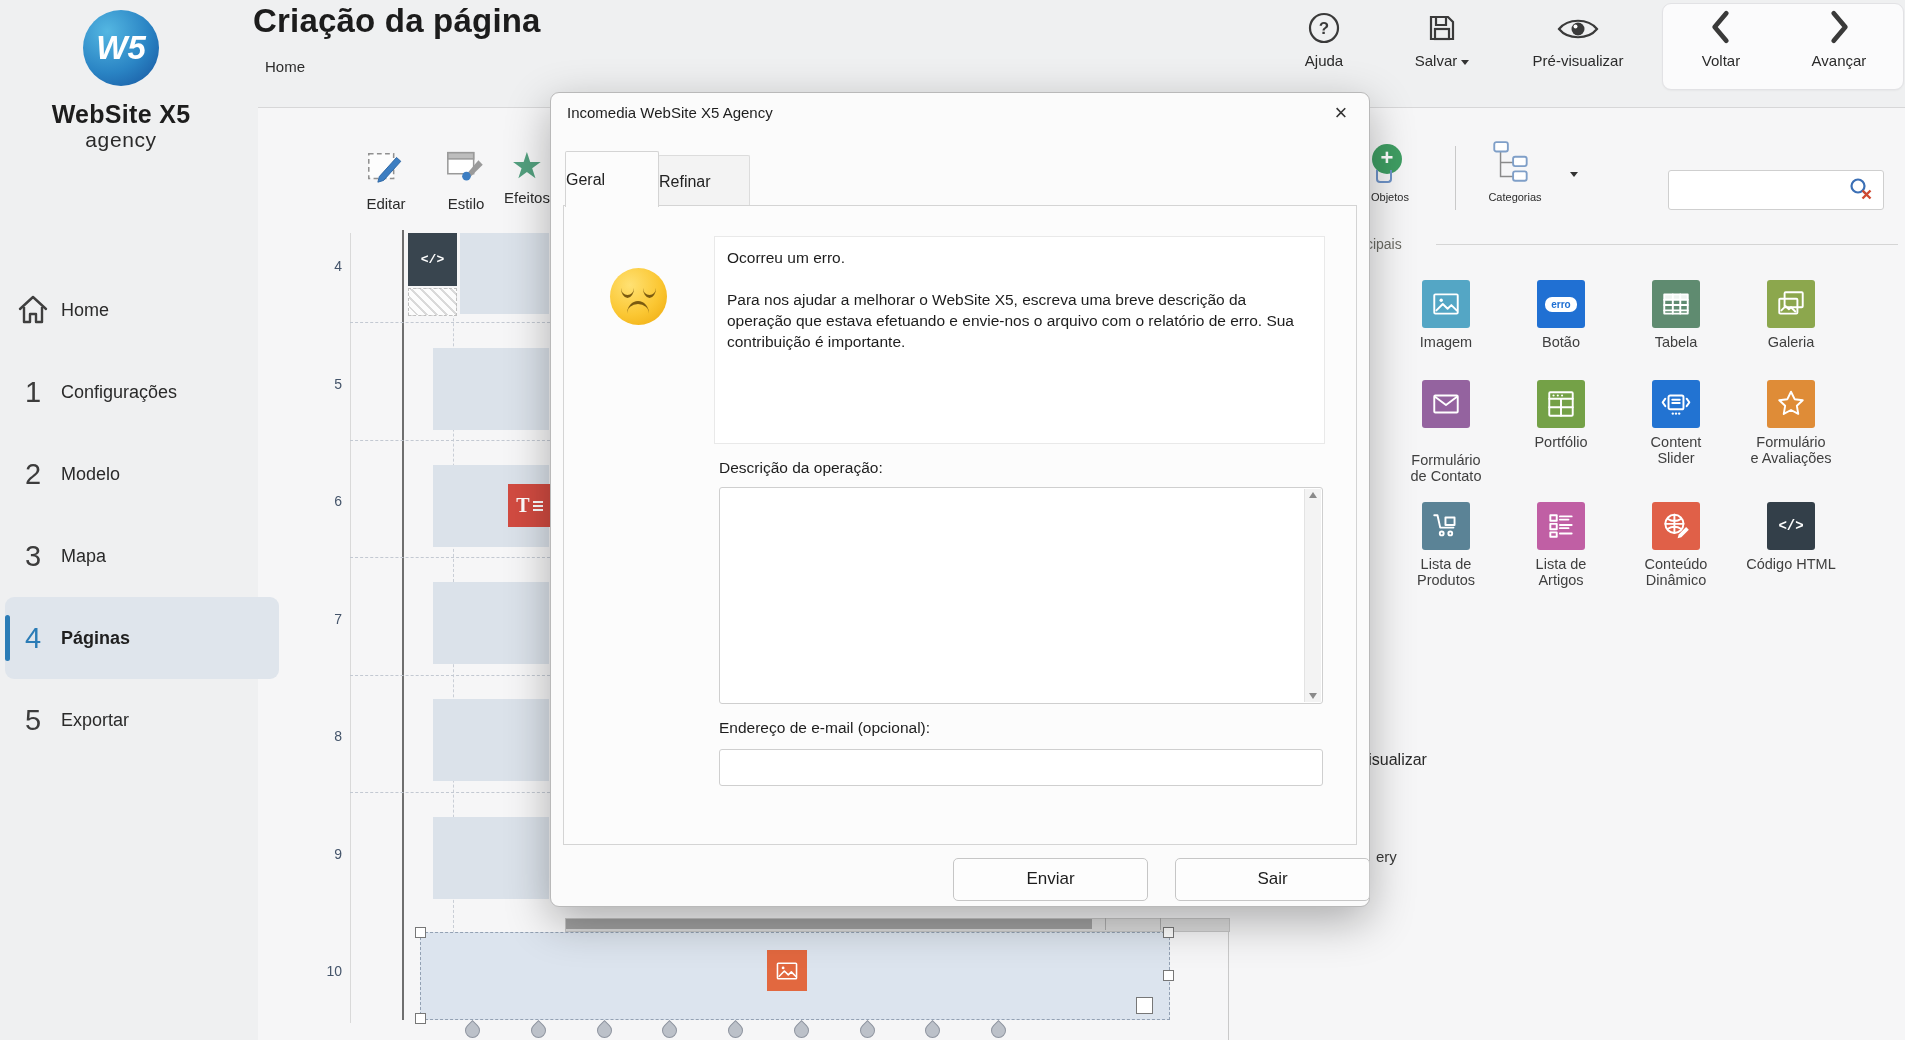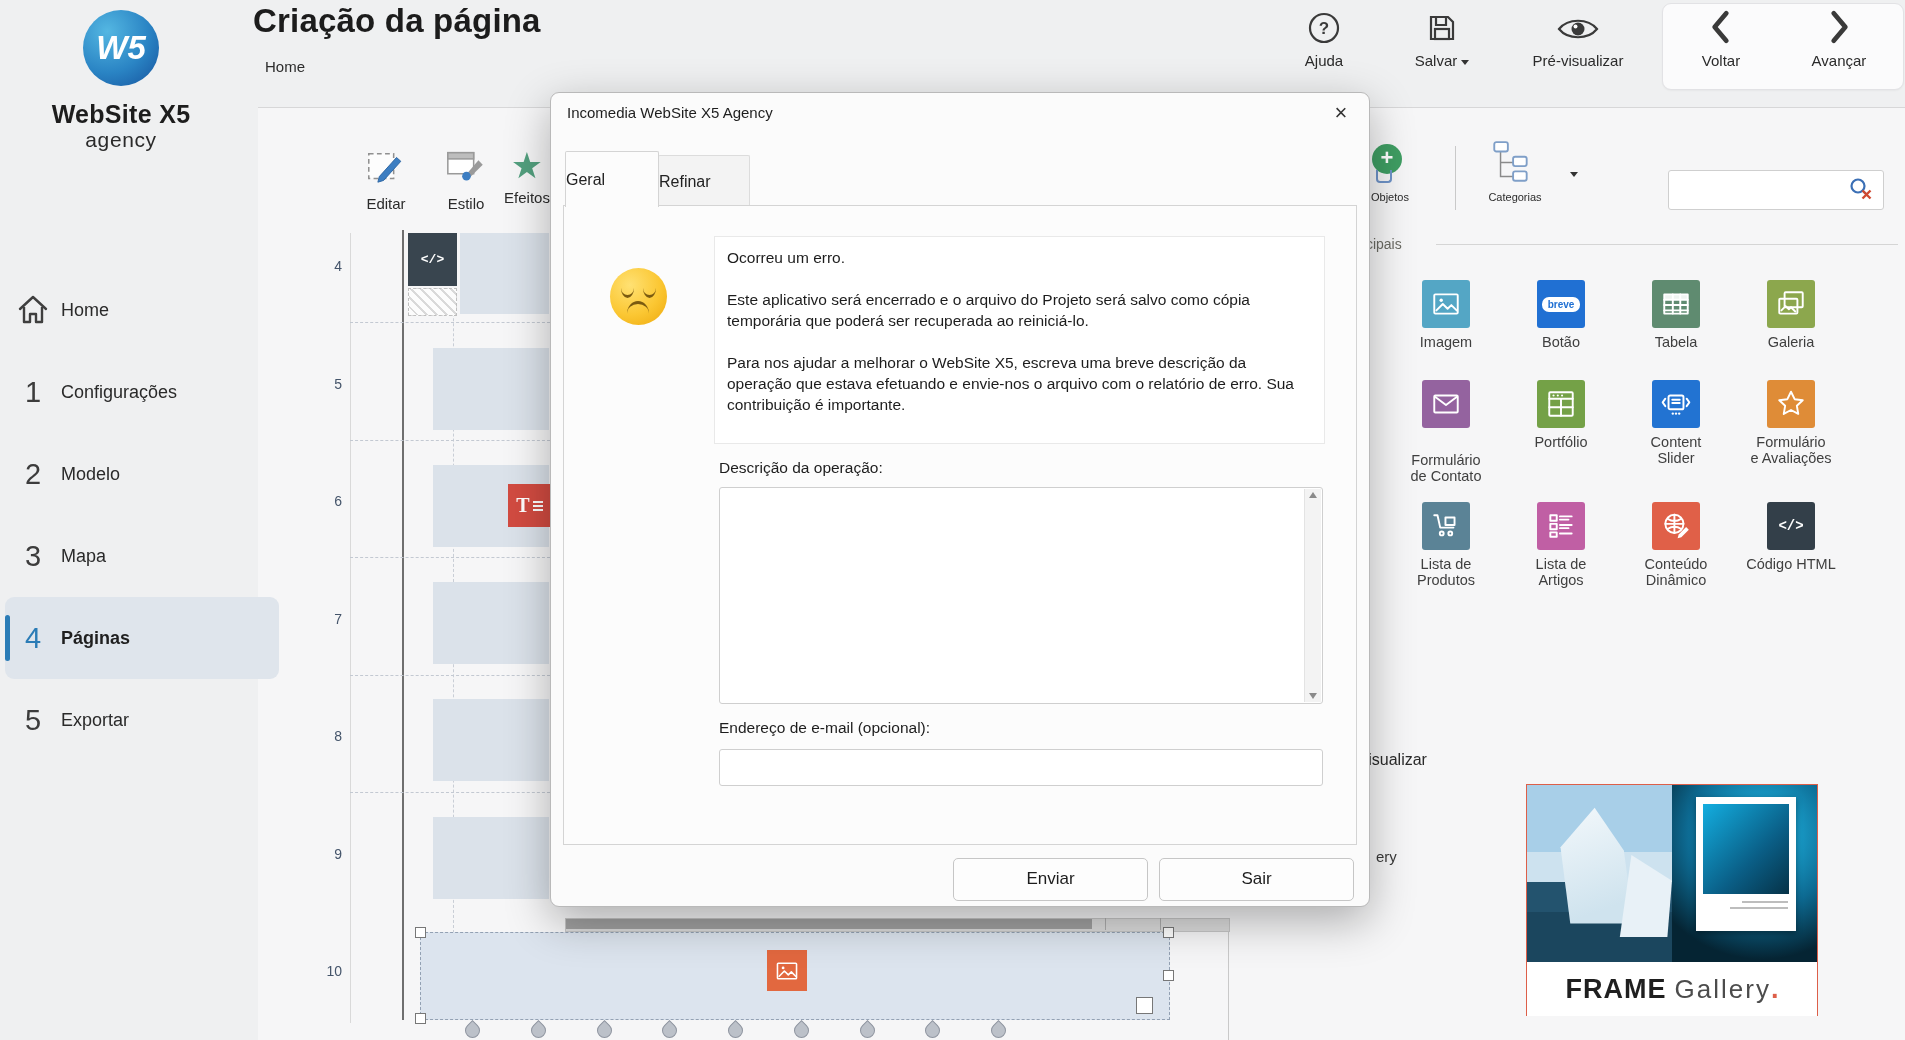--- a/index.html
+++ b/index.html
@@ -297,21 +297,21 @@
 
   <div class="tile" style="left: 1422px; top: 280px; background: rgb(84, 166, 197);">
     <svg width="32" height="32" viewBox="0 0 30 30" class="t-svg">
         <rect x="4" y="6" width="22" height="18" rx="1"></rect>
         <circle cx="10.5" cy="11.5" r="1.6" fill="#fff" stroke="none"></circle>
         <path d="M6 21l6-6 4.5 4.5L20 16l5 5"></path>
       </svg>
   </div>
   <div class="obj-label" style="left:1387px;top:334px">Imagem</div>
   <div class="tile" style="left: 1537px; top: 280px; background: rgb(32, 112, 211);">
-    <span class="badge">breve</span>
+    <span class="badge">erro</span>
   </div>
   <div class="obj-label" style="left:1502px;top:334px">Botão</div>
   <div class="tile" style="left: 1652px; top: 280px; background: rgb(95, 139, 112);">
     <svg width="32" height="32" viewBox="0 0 30 30" class="t-svg">
         <rect x="4" y="6" width="22" height="18"></rect>
         <rect x="4" y="6" width="22" height="5" fill="#fff" opacity=".9" stroke="none"></rect>
         <path d="M4 11h22M4 16h22M4 21h22M12 6v18M19 6v18"></path>
       </svg>
   </div>
   <div class="obj-label" style="left:1617px;top:334px">Tabela</div>
@@ -392,65 +392,44 @@
   <div class="obj-label" style="left:1617px;top:556px">Conteúdo
 Dinâmico</div>
   <div class="tile" style="left: 1767px; top: 502px; background: rgb(51, 63, 73);">
     <span class="code">&lt;/&gt;</span>
   </div>
   <div class="obj-label" style="left:1732px;top:556px">Código HTML</div>
 
   <div class="abs" style="left:1330px;top:751px;font-size:16px;color:#2a2a2a;font-weight:500;white-space:nowrap">Pré-visualizar</div>
   <div class="abs" style="left:1376px;top:848px;font-size:15px;color:#3a3a3a">ery</div>
 
-  <div class="fgal">
-    <div class="fg-img">
-      <div class="fg-left">
-          <div class="fg-berg"></div>
-          <div class="fg-berg2"></div>
-        </div>
-      <div class="fg-right">
-        <div class="fg-pol">
-          <div class="ph"></div>
-            <div class="cap"></div>
-            <div class="cap" style="width:58px"></div>
-        </div>
-      </div>
-    </div>
-    <div class="fg-strip">
-      <span class="b">FRAME</span>
-      <span class="l">Gallery</span>
-      <span class="d">.</span>
-    </div>
-  </div>
 
   <div class="dialog">
     <div class="dlg-title">Incomedia WebSite X5 Agency</div>
     <div class="dlg-close">×</div>
     <div class="tab on">Geral</div>
     <div class="tab off">Refinar</div>
     <div class="dlg-panel">
       <div class="emoji">
         <span class="e l"></span>
           <span class="e r"></span>
           <span class="m"></span>
       </div>
       <div class="msgbox">
         <p>Ocorreu um erro.</p>
-        <p>Este aplicativo será encerrado e o arquivo do Projeto será salvo como cópia temporária que poderá ser recuperada ao reiniciá-lo.</p>
         <p>Para nos ajudar a melhorar o WebSite X5, escreva uma breve descrição da operação que estava efetuando e envie-nos o arquivo com o relatório de erro. Sua contribuição é importante.</p>
       </div>
       <div class="flabel" style="left:155px;top:253px">Descrição da operação:</div>
       <div class="dlg-textarea">
         <textarea value="" style=""></textarea>
         <div class="vsb">
             <span class="up"></span>
             <span class="dn"></span>
           </div>
       </div>
       <div class="flabel" style="left:155px;top:513px">Endereço de e-mail (opcional):</div>
       <input class="dlg-input" value="" style="">
     </div>
     <div class="dbtn" style="left:402px">Enviar</div>
-    <div class="dbtn" style="left:608px">Sair</div>
+    <div class="dbtn" style="left:624px">Sair</div>
   </div>
 
 </div>
 
 </body></html>

